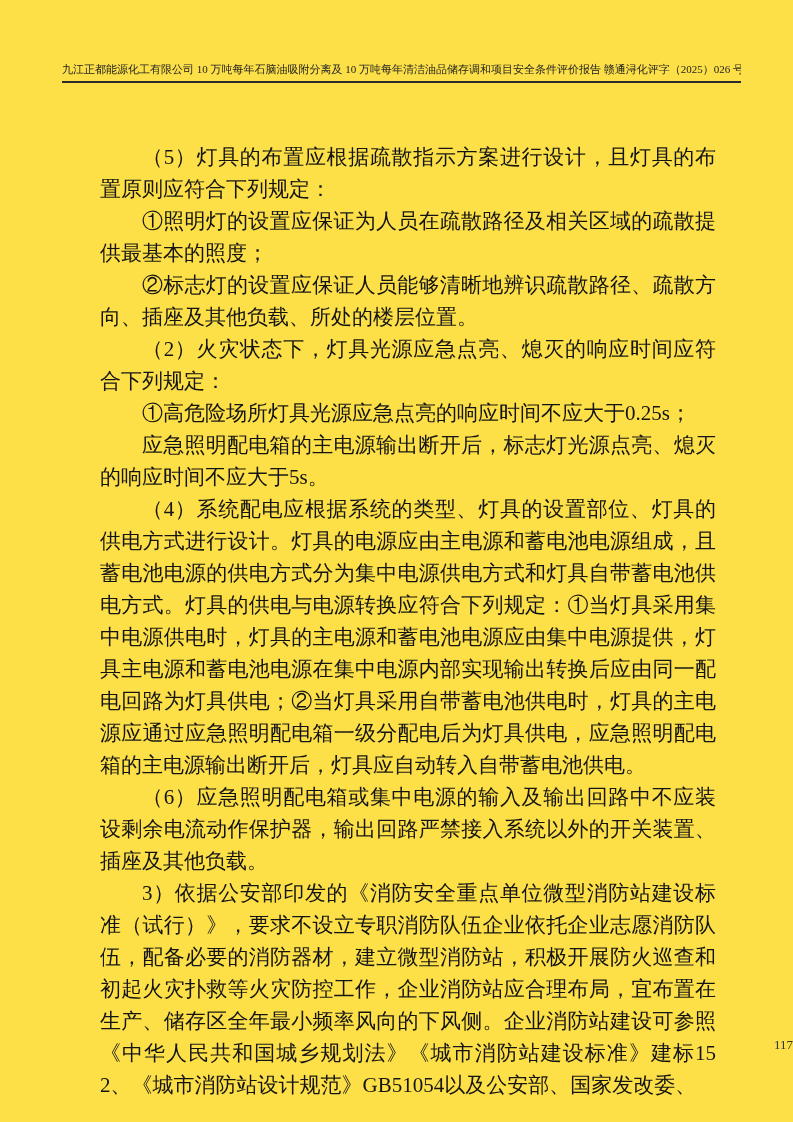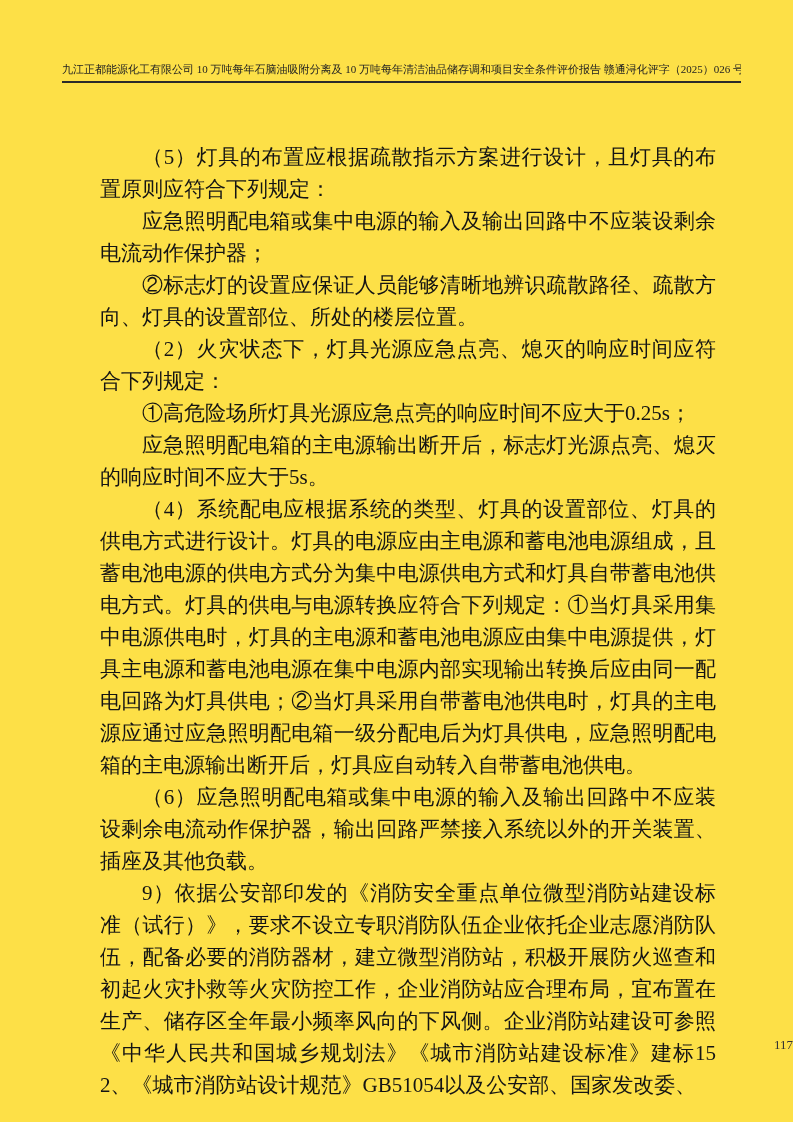--- a/index.html
+++ b/index.html
@@ -59,25 +59,25 @@
 </style>
 </head>
 <body>
 
 <div class="page">
 
   <div class="running-header">九江正都能源化工有限公司 10 万吨每年石脑油吸附分离及 10 万吨每年清洁油品储存调和项目安全条件评价报告  赣通浔化评字（2025）026 号</div>
 
   <div class="content">
       <p class="para">（5）灯具的布置应根据疏散指示方案进行设计，且灯具的布置原则应符合下列规定：</p>
-      <p class="para">应急照明配电箱或集中电源的输入及输出回路中不应装设剩余电流动作保护器；</p>
-      <p class="para">②标志灯的设置应保证人员能够清晰地辨识疏散路径、疏散方向、灯具的设置部位、所处的楼层位置。</p>
+      <p class="para">①照明灯的设置应保证为人员在疏散路径及相关区域的疏散提供最基本的照度；</p>
+      <p class="para">②标志灯的设置应保证人员能够清晰地辨识疏散路径、疏散方向、插座及其他负载、所处的楼层位置。</p>
       <p class="para">（2）火灾状态下，灯具光源应急点亮、熄灭的响应时间应符合下列规定：</p>
       <p class="para">①高危险场所灯具光源应急点亮的响应时间不应大于0.25s；</p>
       <p class="para">应急照明配电箱的主电源输出断开后，标志灯光源点亮、熄灭的响应时间不应大于5s。</p>
       <p class="para">（4）系统配电应根据系统的类型、灯具的设置部位、灯具的供电方式进行设计。灯具的电源应由主电源和蓄电池电源组成，且蓄电池电源的供电方式分为集中电源供电方式和灯具自带蓄电池供电方式。灯具的供电与电源转换应符合下列规定：①当灯具采用集中电源供电时，灯具的主电源和蓄电池电源应由集中电源提供，灯具主电源和蓄电池电源在集中电源内部实现输出转换后应由同一配电回路为灯具供电；②当灯具采用自带蓄电池供电时，灯具的主电源应通过应急照明配电箱一级分配电后为灯具供电，应急照明配电箱的主电源输出断开后，灯具应自动转入自带蓄电池供电。</p>
       <p class="para">（6）应急照明配电箱或集中电源的输入及输出回路中不应装设剩余电流动作保护器，输出回路严禁接入系统以外的开关装置、插座及其他负载。</p>
-      <p class="para">9）依据公安部印发的《消防安全重点单位微型消防站建设标准（试行）》，要求不设立专职消防队伍企业依托企业志愿消防队伍，配备必要的消防器材，建立微型消防站，积极开展防火巡查和初起火灾扑救等火灾防控工作，企业消防站应合理布局，宜布置在生产、储存区全年最小频率风向的下风侧。企业消防站建设可参照《中华人民共和国城乡规划法》《城市消防站建设标准》建标152、《城市消防站设计规范》GB51054以及公安部、国家发改委、</p>
+      <p class="para">3）依据公安部印发的《消防安全重点单位微型消防站建设标准（试行）》，要求不设立专职消防队伍企业依托企业志愿消防队伍，配备必要的消防器材，建立微型消防站，积极开展防火巡查和初起火灾扑救等火灾防控工作，企业消防站应合理布局，宜布置在生产、储存区全年最小频率风向的下风侧。企业消防站建设可参照《中华人民共和国城乡规划法》《城市消防站建设标准》建标152、《城市消防站设计规范》GB51054以及公安部、国家发改委、</p>
     </div>
 
   <div class="page-footer">117</div>
 
 </div>
 
 </body></html>

